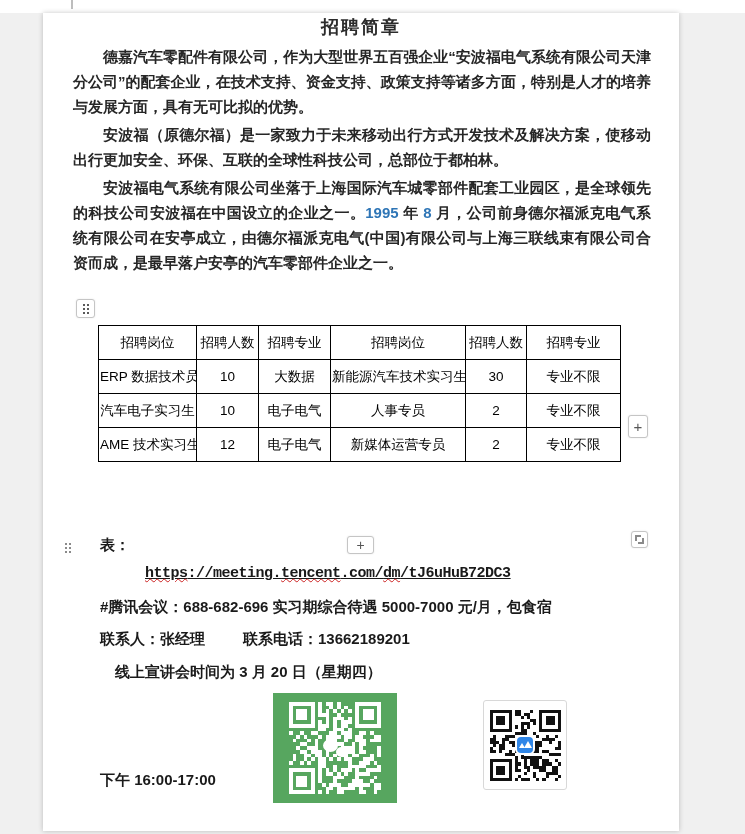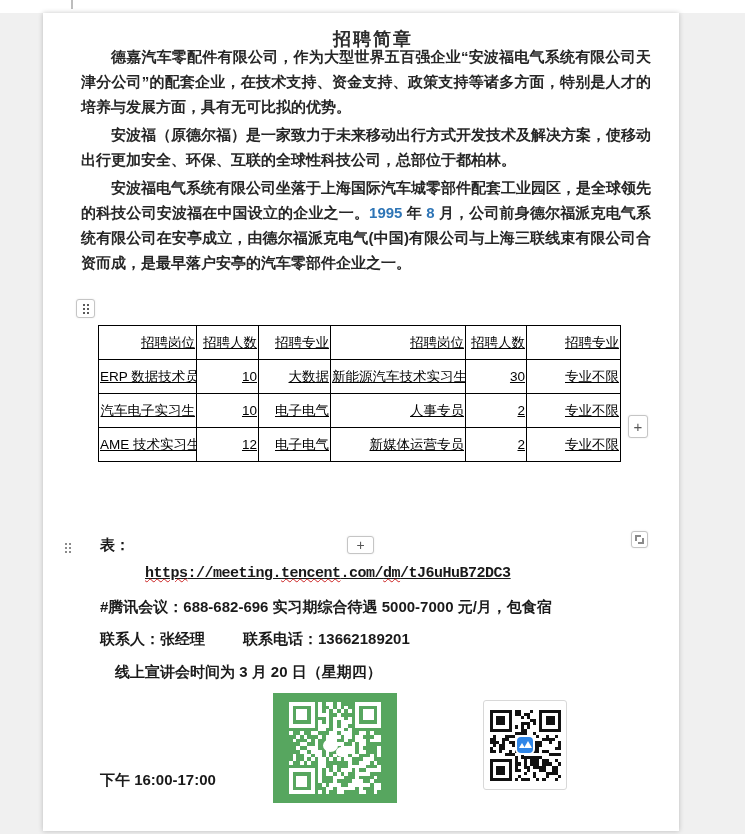--- a/index.html
+++ b/index.html
@@ -3,31 +3,31 @@
 <meta charset="utf-8">
 <style>
   html,body{margin:0;padding:0;background:#fff;}
   .screen{position:relative;width:745px;height:834px;overflow:hidden;
           font-family:"Liberation Sans",sans-serif;color:#1f1f1f;}
   .topbar{position:absolute;left:0;top:0;width:745px;height:13px;background:#fff;}
   .ruler-tick{position:absolute;left:71px;top:0;width:2px;height:9px;background:#bdbdbd;}
   .canvas{position:absolute;left:0;top:13px;width:745px;height:821px;background:#f0f0f0;}
   .page{position:absolute;left:43px;top:0;width:636px;height:818px;background:#fff;
         box-shadow:0 0 5px rgba(0,0,0,.22);}
-  .title{position:absolute;left:0;top:2px;width:100%;margin:12px;text-align:center;
+  .title{position:absolute;left:0;top:2px;width:100%;margin:0;text-align:center;
          font-size:18px;font-weight:700;color:#2b2b2b;letter-spacing:2px;}
   .body-text{position:absolute;left:30px;top:31px;width:578px;}
-  .body-text p{margin:0 0 3px 8px;text-indent:2em;font-size:15px;font-weight:700;
+  .body-text p{margin:0 0 3px 0;text-indent:2em;font-size:15px;font-weight:700;
                line-height:25px;text-align:justify;color:#262626;}
   .blue{color:#2e75b6;}
   table.recruit{position:absolute;left:55px;top:312px;width:523px;border-collapse:collapse;
                 table-layout:fixed;}
-  table.recruit th,table.recruit td{border:1px solid #000;height:33px;text-align:right;
+  table.recruit th,table.recruit td{border:1px solid #000;height:33px;text-align:center;
                 vertical-align:middle;font-size:13.5px;font-weight:400;color:#000;
-                padding:0 1px;white-space:nowrap;overflow:hidden;text-decoration:underline;}
+                padding:0 1px;white-space:nowrap;overflow:hidden;}
   .ctl{position:absolute;display:flex;align-items:center;justify-content:center;
        background:#fff;border:1px solid #c5c5c5;border-radius:3px;color:#555;
        box-shadow:0 0 2px rgba(0,0,0,.1);cursor:pointer;padding:0;font-family:inherit;}
   .table-drag{left:33px;top:286px;width:19px;height:19px;}
   .dots6{width:2px;height:2px;background:#5a5a5a;
          box-shadow:4px 0 0 #5a5a5a,0 4px 0 #5a5a5a,4px 4px 0 #5a5a5a,0 8px 0 #5a5a5a,4px 8px 0 #5a5a5a;
          transform:translate(-2px,-4px);}
   .add-col{left:585px;top:402px;width:20px;height:23px;font-size:15px;}
   .add-row{left:304px;top:523px;width:27px;height:18px;font-size:14px;}
   .resize{left:588px;top:518px;width:17px;height:17px;}

